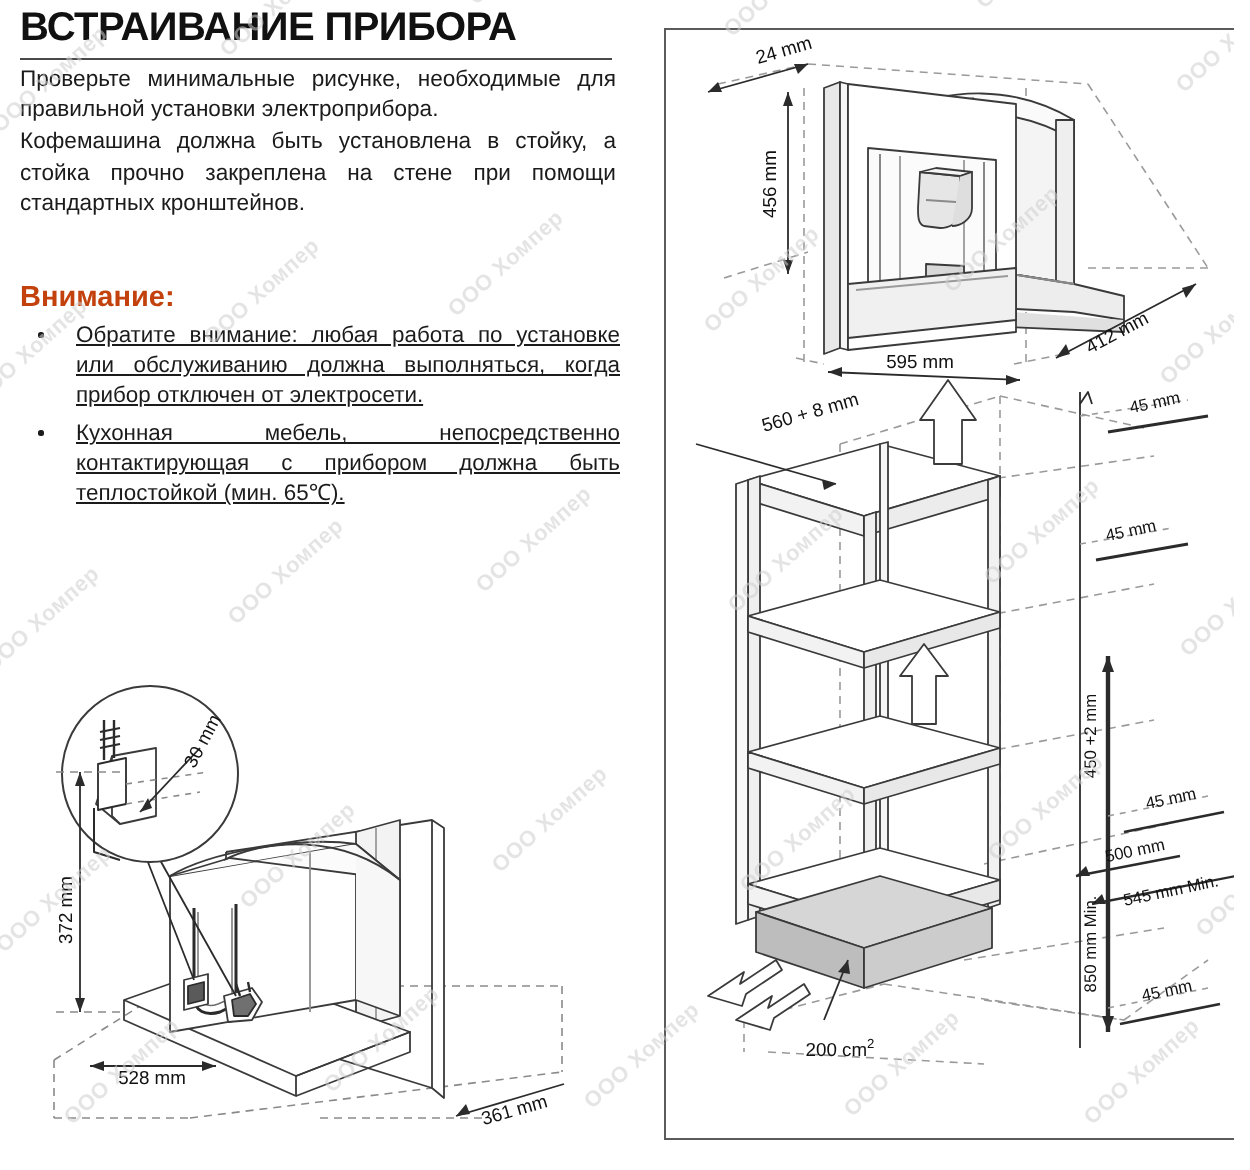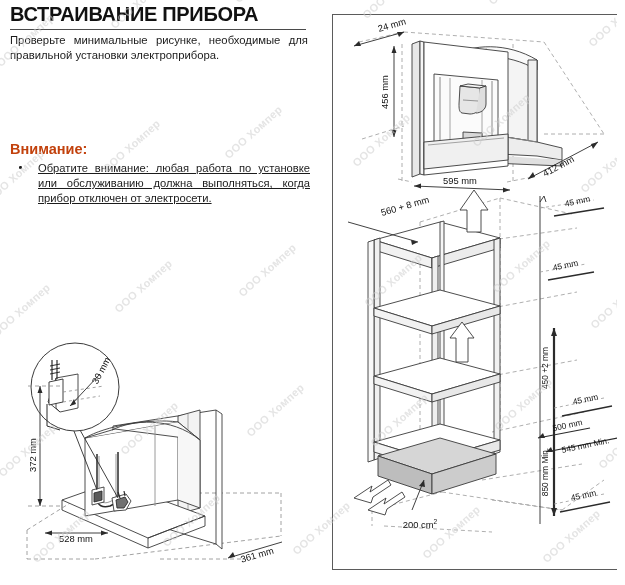--- a/index.html
+++ b/index.html
@@ -77,28 +77,33 @@
 
 <div id="page">
 
   <div class="left-col">
 
     <div class="title">ВСТРАИВАНИЕ ПРИБОРА</div>
     <div class="title-rule"></div>
 
     <div class="intro">
       <p>Проверьте минимальные рисунке, необходимые для правильной установки электроприбора.</p>
+      <p>Кофемашина должна быть установлена в стойку, а стойка прочно закреплена на стене при помощи стандартных кронштейнов.</p>
     </div>
 
     <div class="warn-title">Внимание:</div>
 
     <div class="bullets">
       <div class="bl">
         <span class="dot"></span>
         <span>Обратите внимание: любая работа по установке или обслуживанию должна выполняться, когда прибор отключен от электросети.</span>
+      </div>
+      <div class="bl">
+        <span class="dot"></span>
+        <span>Кухонная мебель, непосредственно контактирующая с прибором должна быть теплостойкой (мин. 65℃).</span>
       </div>
     </div>
 
     <svg class="svg-abs" style="left:0;top:330px;" width="318" height="255" viewBox="0 0 318 255">
       <g fill="none" stroke="#3a3a3a" stroke-width="0.9" stroke-linejoin="round">
 
         <g stroke="#8a8a8a" stroke-width="0.8" stroke-dasharray="4,3">
           <path d="M27 200 L86 163"></path>
           <path d="M86 163 L281 163"></path>
           <path d="M281 163 L281 206"></path>

